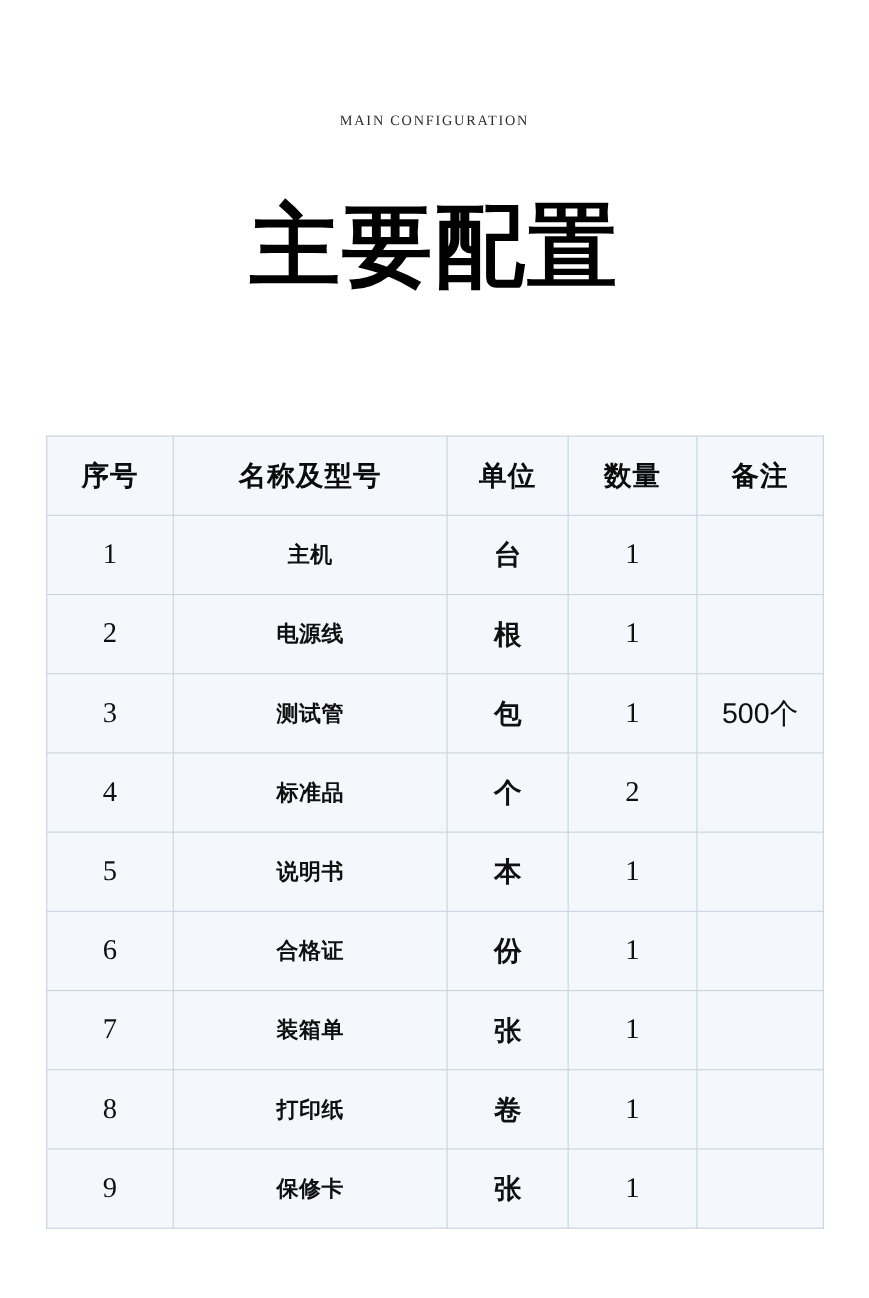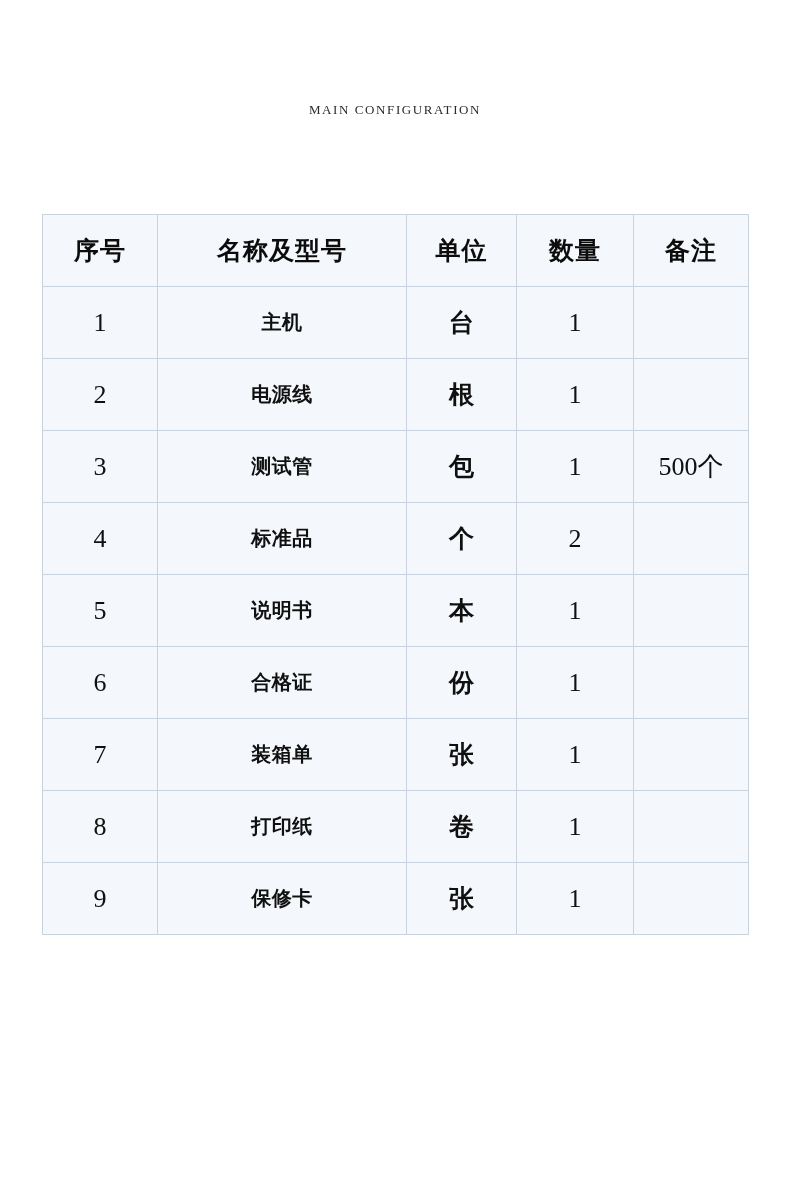--- a/index.html
+++ b/index.html
@@ -40,21 +40,21 @@
     font-family: "DejaVu Serif", serif;
     font-weight: 700;
     font-size: 82px;
     line-height: 1;
     letter-spacing: 2px;
     color: #000000;
     text-align: center;
     white-space: nowrap;
   }
   .table-wrap {
-    margin-top: 54px;
+    margin-top: 32px;
     width: 706px;
   }
   table.config-table {
     width: 100%;
     border-collapse: collapse;
     table-layout: fixed;
     background: #f4f7fb;
   }
   table.config-table col.c0 { width: 115px; }
   table.config-table col.c1 { width: 249px; }
@@ -96,31 +96,32 @@
   table.config-table tbody td.unit {
     font-family: "DejaVu Sans", sans-serif;
     font-weight: 700;
     font-size: 25px;
   }
   table.config-table tbody td.qty {
     font-family: "Liberation Serif", serif;
     font-size: 26px;
   }
   table.config-table tbody td.remark {
-    font-family: Liberation Serif, serif;
+    font-family: Liberation Sans, sans-serif;
     font-size: 26px;
   }
 </style>
 </head>
 <body>
 
 <div class="page">
 
   <div class="eyebrow">MAIN CONFIGURATION</div>
 
+  <h1 class="main-title">主要配置</h1>
 
   <div class="table-wrap">
     <table class="config-table">
       <colgroup>
         <col class="c0">
           <col class="c1">
           <col class="c2">
           <col class="c3">
           <col class="c4">
       </colgroup>

